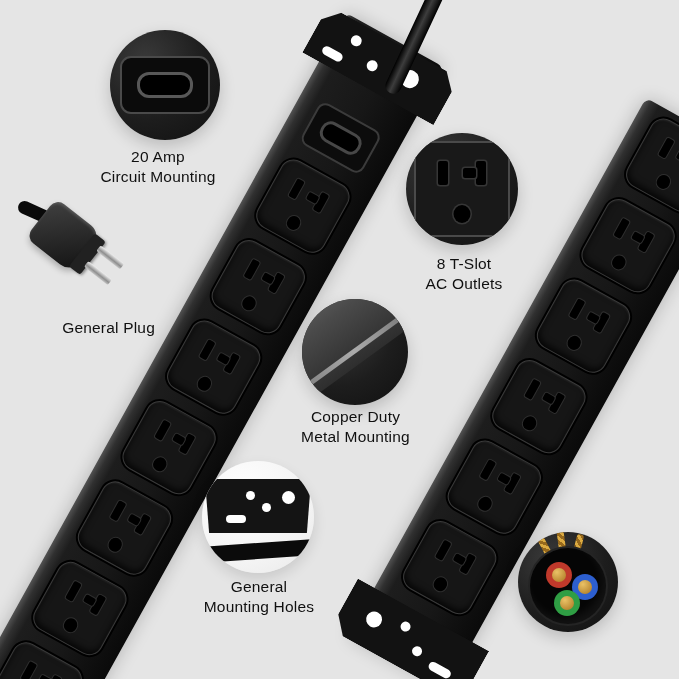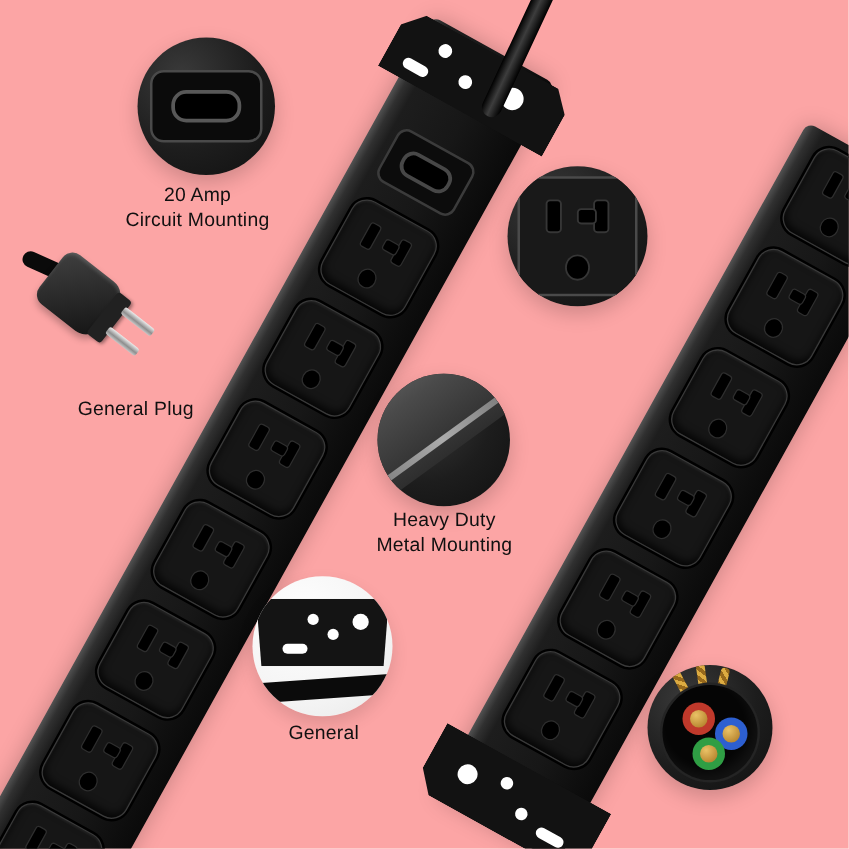--- a/index.html
+++ b/index.html
@@ -1,18 +1,18 @@
 <!DOCTYPE html>
 <html><head>
 <meta charset="utf-8">
 <style>
   html,body { margin:0; padding:0; background:#fff; }
   .stage {
     position:relative; width:679px; height:679px; margin:0 auto;
-    background:#fca5a5; overflow:hidden;
+    background:#e5e5e5; overflow:hidden;
     font-family:"Liberation Sans", sans-serif;
   }
 
   
   .strip {
     position:absolute; width:112px; transform-origin:50% 0;
     background:linear-gradient(90deg,#525252 0%,#303030 6%,#1d1d1d 14%,#171717 55%,#0a0a0a 100%);
     border-radius:7px; box-shadow:0 0 18px rgba(0,0,0,.22);
     display:flex; flex-direction:column; align-items:center; z-index:1;
   }
@@ -303,21 +303,26 @@
     <i class="prong p2"></i>
   </div>
 
   <div class="lbl" id="lbl-breaker">
     <span>20 Amp</span><br>
     <span>Circuit Mounting</span>
   </div>
   <div class="lbl" id="lbl-plug">
     <span>General Plug</span>
   </div>
+  <div class="lbl" id="lbl-outlets">
+    <span>8 T-Slot</span><br>
+    <span>AC Outlets</span>
+  </div>
   <div class="lbl" id="lbl-housing">
-    <span>Heavy Duty</span><br>
+    <span>Copper Duty</span><br>
     <span>Metal Mounting</span>
   </div>
   <div class="lbl" id="lbl-mounting">
     <span>General</span><br>
+    <span>Mounting Holes</span>
   </div>
 
 </div>
 
 </body></html>

